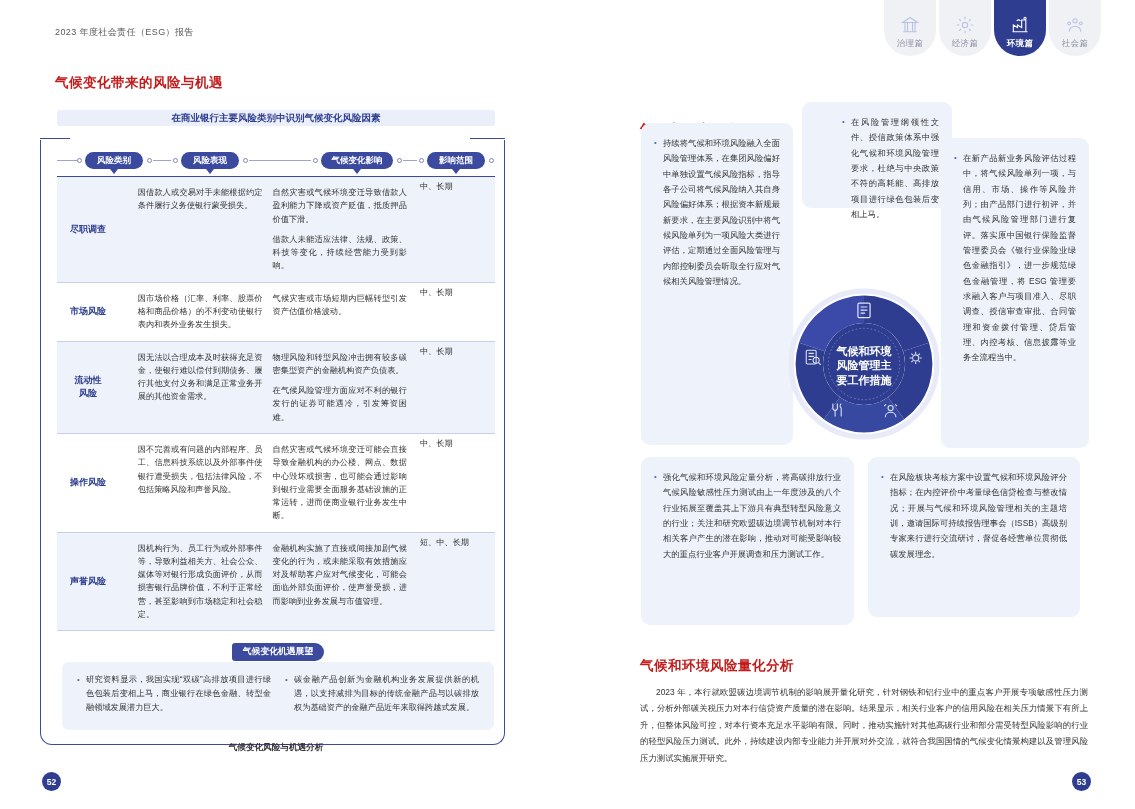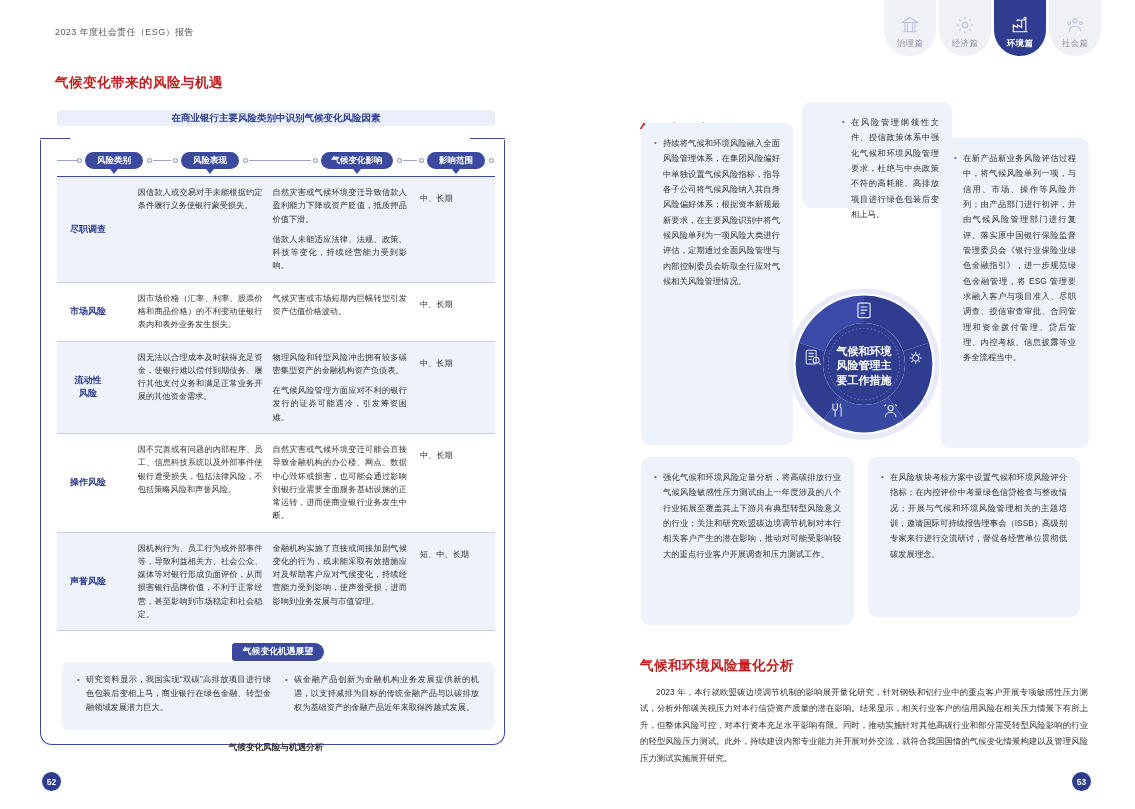--- a/index.html
+++ b/index.html
@@ -97,21 +97,21 @@
   .rrow .c0 {
     width: 64px; padding: 9px 4px;
     font-size: 9px; font-weight: bold; color: #2e3d8f;
     text-align: center;
     display: flex; align-items: center; justify-content: center;
     line-height: 1.45;
   }
   .rrow .c1 { width: 140px; padding: 9px 7px 9px 3px; margin-left: 16px; }
   .rrow .c2 { width: 150px; padding: 9px 7px 9px 3px; }
   .rrow .c3 {
-    width: 84px; padding: 16px 6px;
+    width: 84px; padding: 4px 6px;
     font-size: 8.2px; color: #333; line-height: 1.55;
   }
   .rrow p {
     margin: 0 0 7px 0;
     font-size: 8.2px; color: #333; line-height: 1.62;
     text-align: justify;
   }
   .rrow p:last-child { margin-bottom: 0; }
 
   
@@ -321,21 +321,21 @@
       </div>
       <div class="c3">中、长期</div>
     </div>
 
     <div class="rrow alt">
       <div class="c0">声誉风险</div>
       <div class="c1">
         <p>因机构行为、员工行为或外部事件等，导致利益相关方、社会公众、媒体等对银行形成负面评价，从而损害银行品牌价值，不利于正常经营，甚至影响到市场稳定和社会稳定。</p>
       </div>
       <div class="c2">
-        <p>金融机构实施了直接或间接加剧气候变化的行为，或未能采取有效措施应对及帮助客户应对气候变化，持续经营能力受到影响，使声誉受损，进而影响到业务发展与市值管理。</p>
+        <p>金融机构实施了直接或间接加剧气候变化的行为，或未能采取有效措施应对及帮助客户应对气候变化，可能会面临外部负面评价，使声誉受损，进而影响到业务发展与市值管理。</p>
       </div>
       <div class="c3">短、中、长期</div>
     </div>
 
   </div>
 
   <div class="opp-pill">气候变化机遇展望</div>
   <div class="opp-box">
     <div class="opp-col">
       <p>研究资料显示，我国实现“双碳”高排放项目进行绿色包装后变相上马，商业银行在绿色金融、转型金融领域发展潜力巨大。</p>

